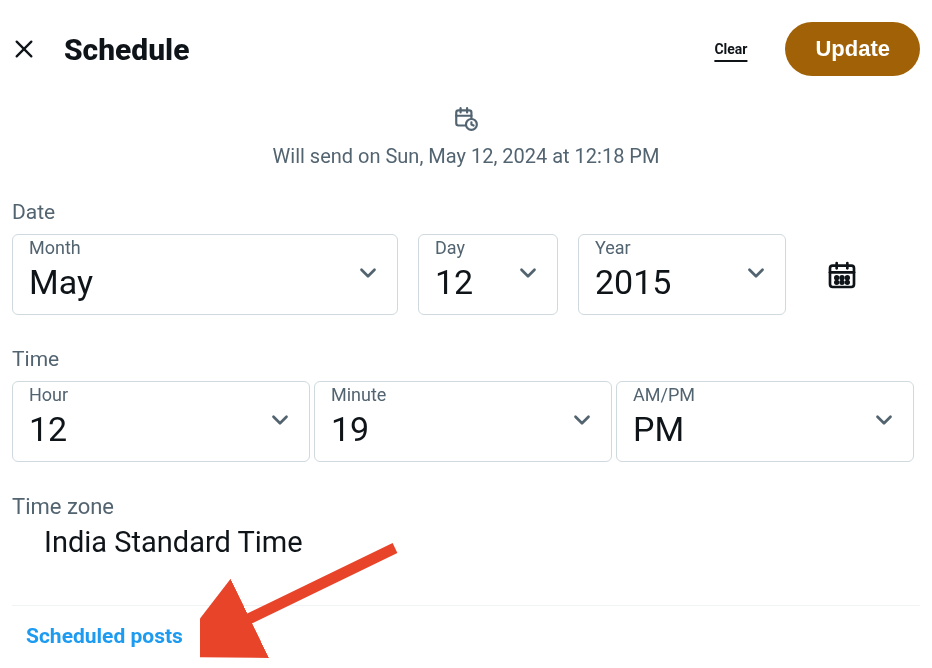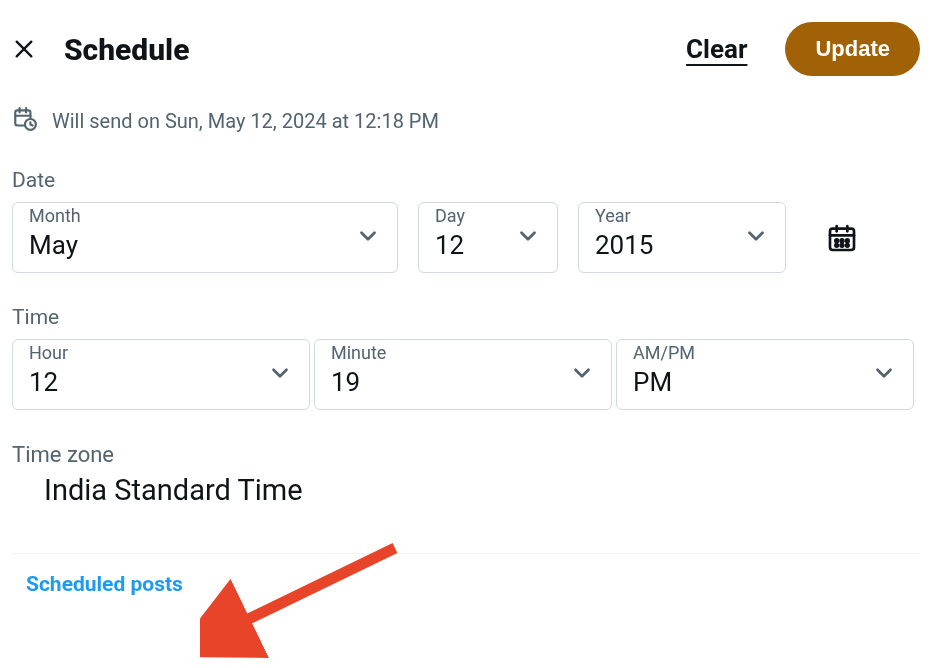--- a/index.html
+++ b/index.html
@@ -39,44 +39,45 @@
       font-size: 30px;
       font-weight: 800;
       color: #0f1419;
     }
     .header-right {
       display: flex;
       align-items: center;
       gap: 38px;
     }
     .clear-link {
-      font-size: 26px;
+      font-size: 14px;
       font-weight: 700;
       color: #0f1419;
       text-decoration: underline;
       text-underline-offset: 6px;
       text-decoration-thickness: 2px;
       cursor: pointer;
     }
     .update-button {
       background: #a16207;
       color: #fff;
       border: none;
       border-radius: 9999px;
       padding: 14px 30px;
       font-size: 22px;
       font-weight: 700;
       cursor: pointer;
     }
     .send-info {
       display: flex;
       align-items: center;
-      gap: 14px;
+      gap: 8px;
       margin-bottom: 32px;
       margin-top: 6px;
+      flex-direction: column;
     }
     .send-info-text {
       color: #536471;
       font-size: 20px;
     }
     .section-label {
       color: #536471;
       font-size: 21px;
       margin-bottom: 10px;
     }
@@ -103,21 +104,21 @@
       flex-direction: column;
       justify-content: flex-start;
     }
     .select-box-label {
       color: #536471;
       font-size: 18px;
       margin-bottom: 4px;
     }
     .select-box-value {
       color: #0f1419;
-      font-size: 26px;
+      font-size: 34px;
     }
     .chevron {
       position: absolute;
       right: 16px;
       top: 50%;
       transform: translateY(-50%);
     }
     .month-box { width: 386px; }
     .day-box { width: 140px; }
     .year-box { width: 208px; }

